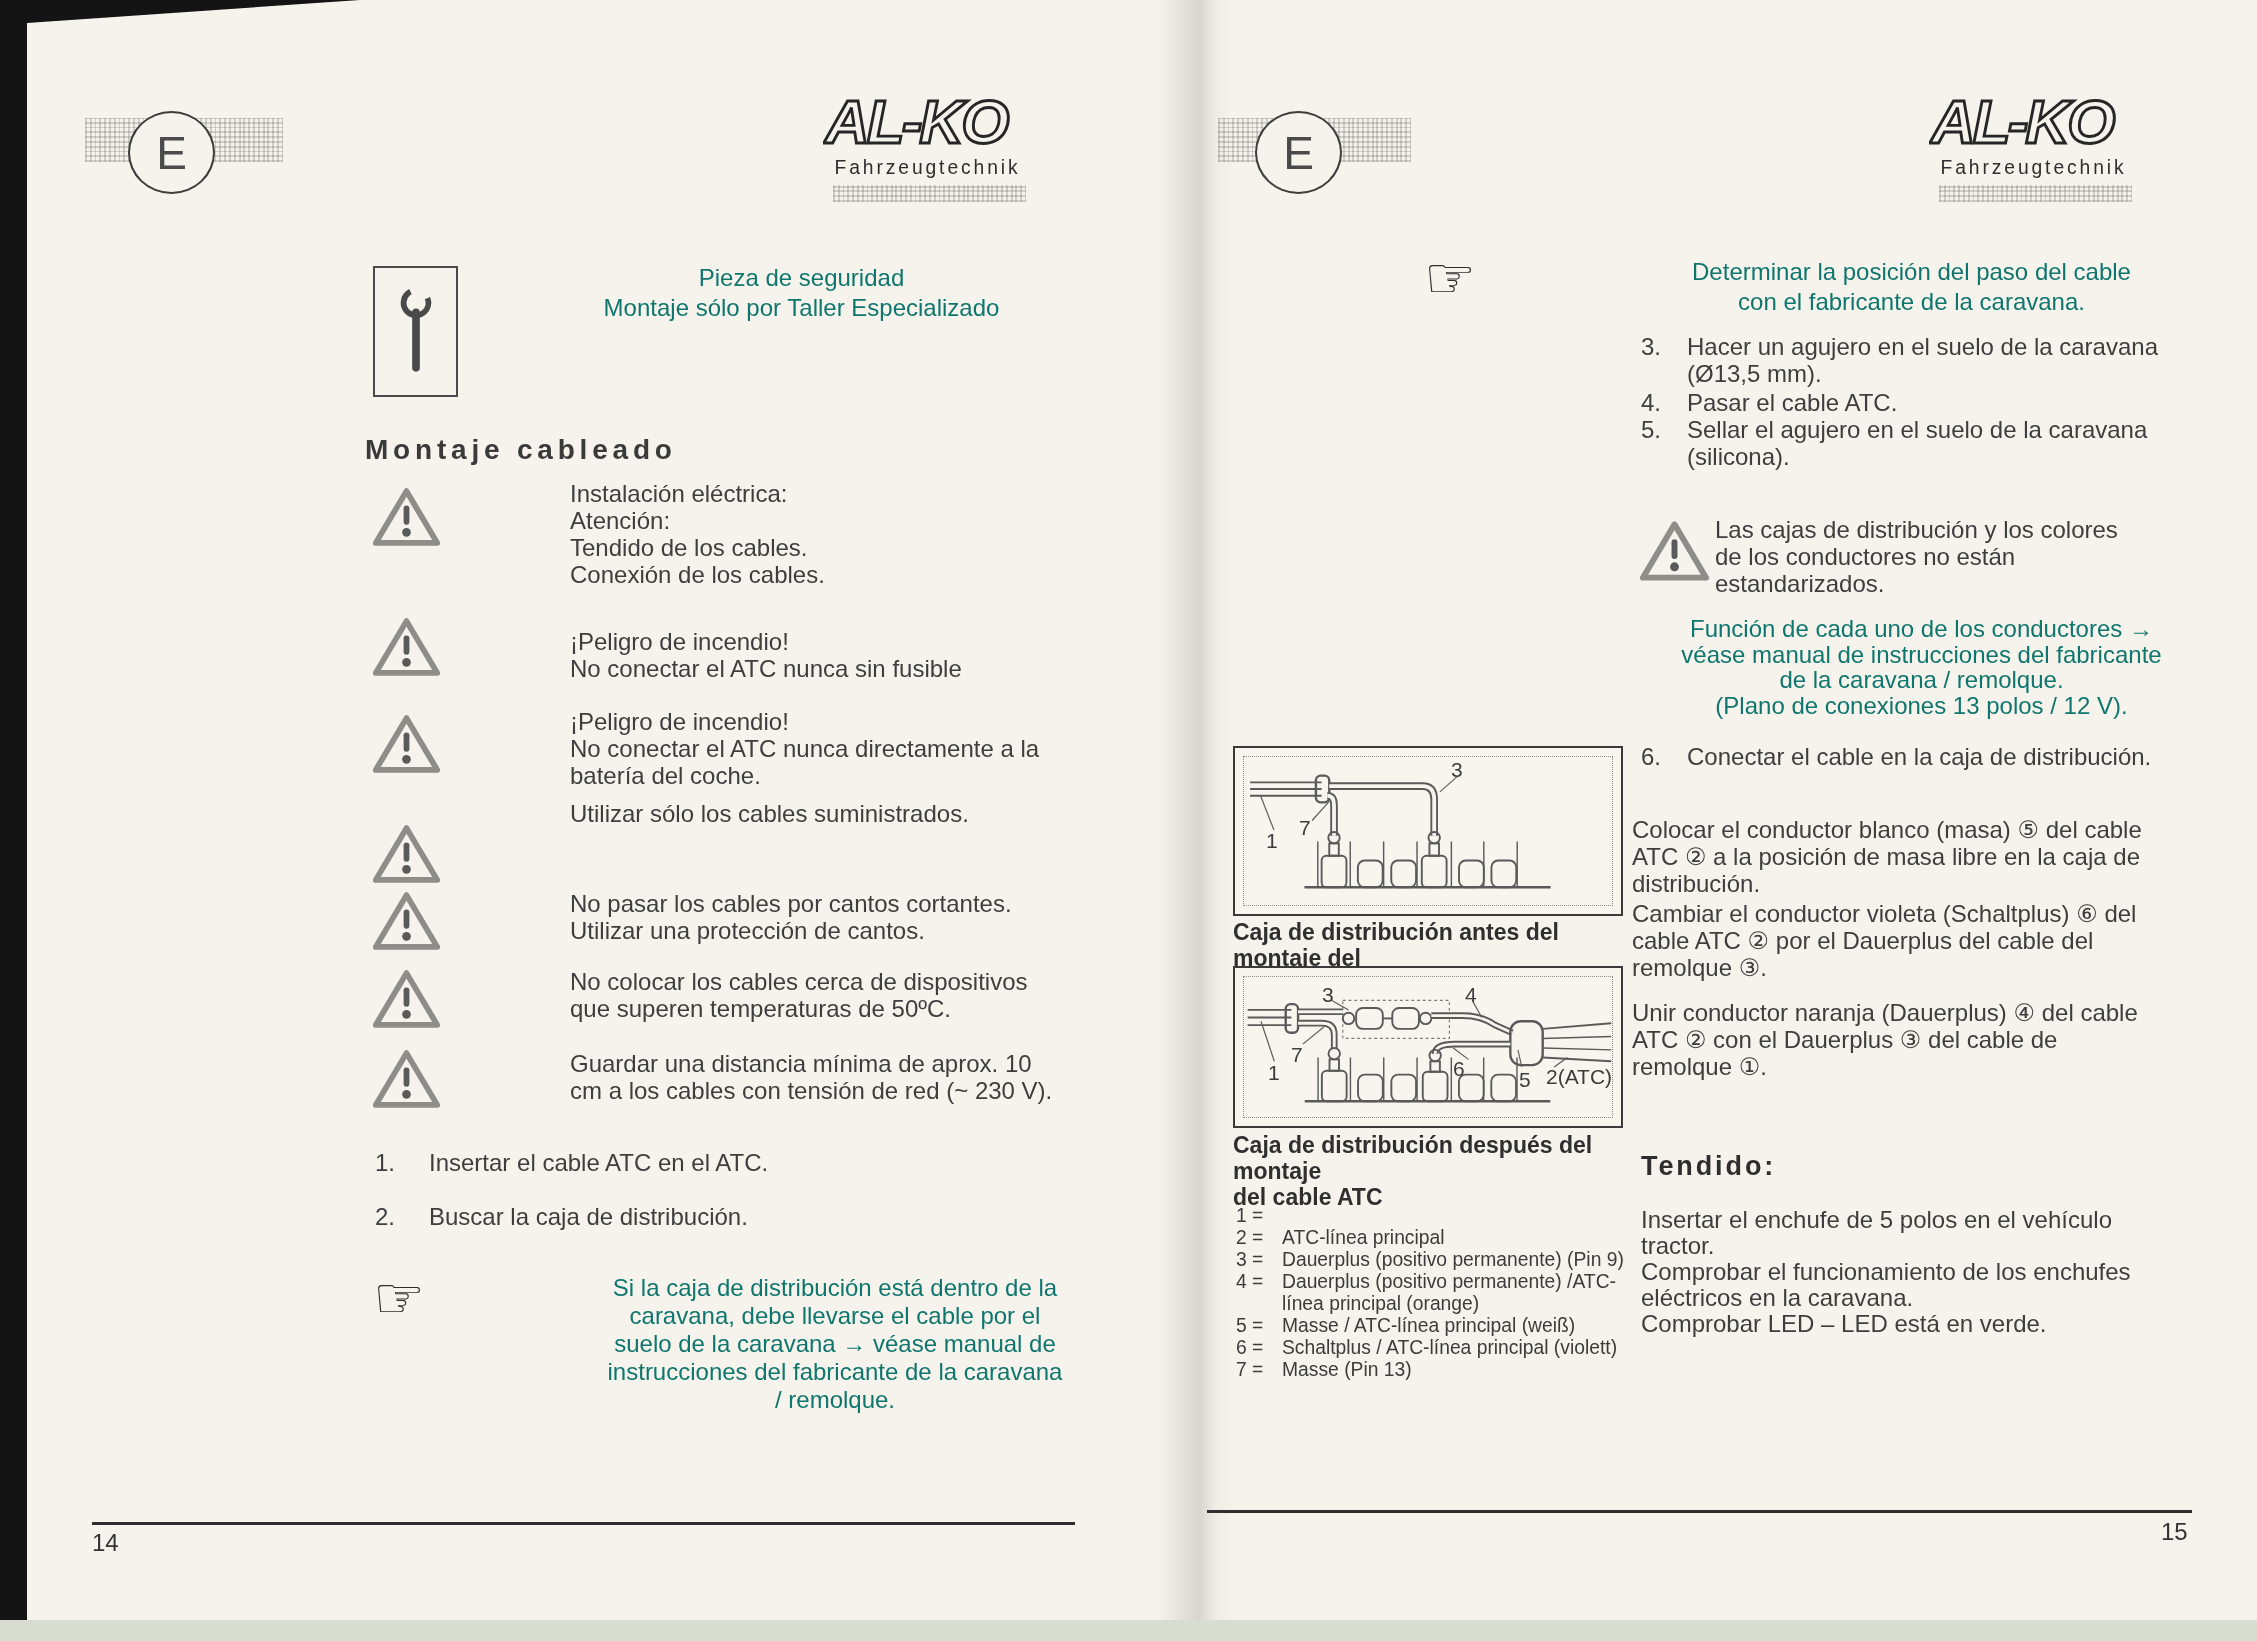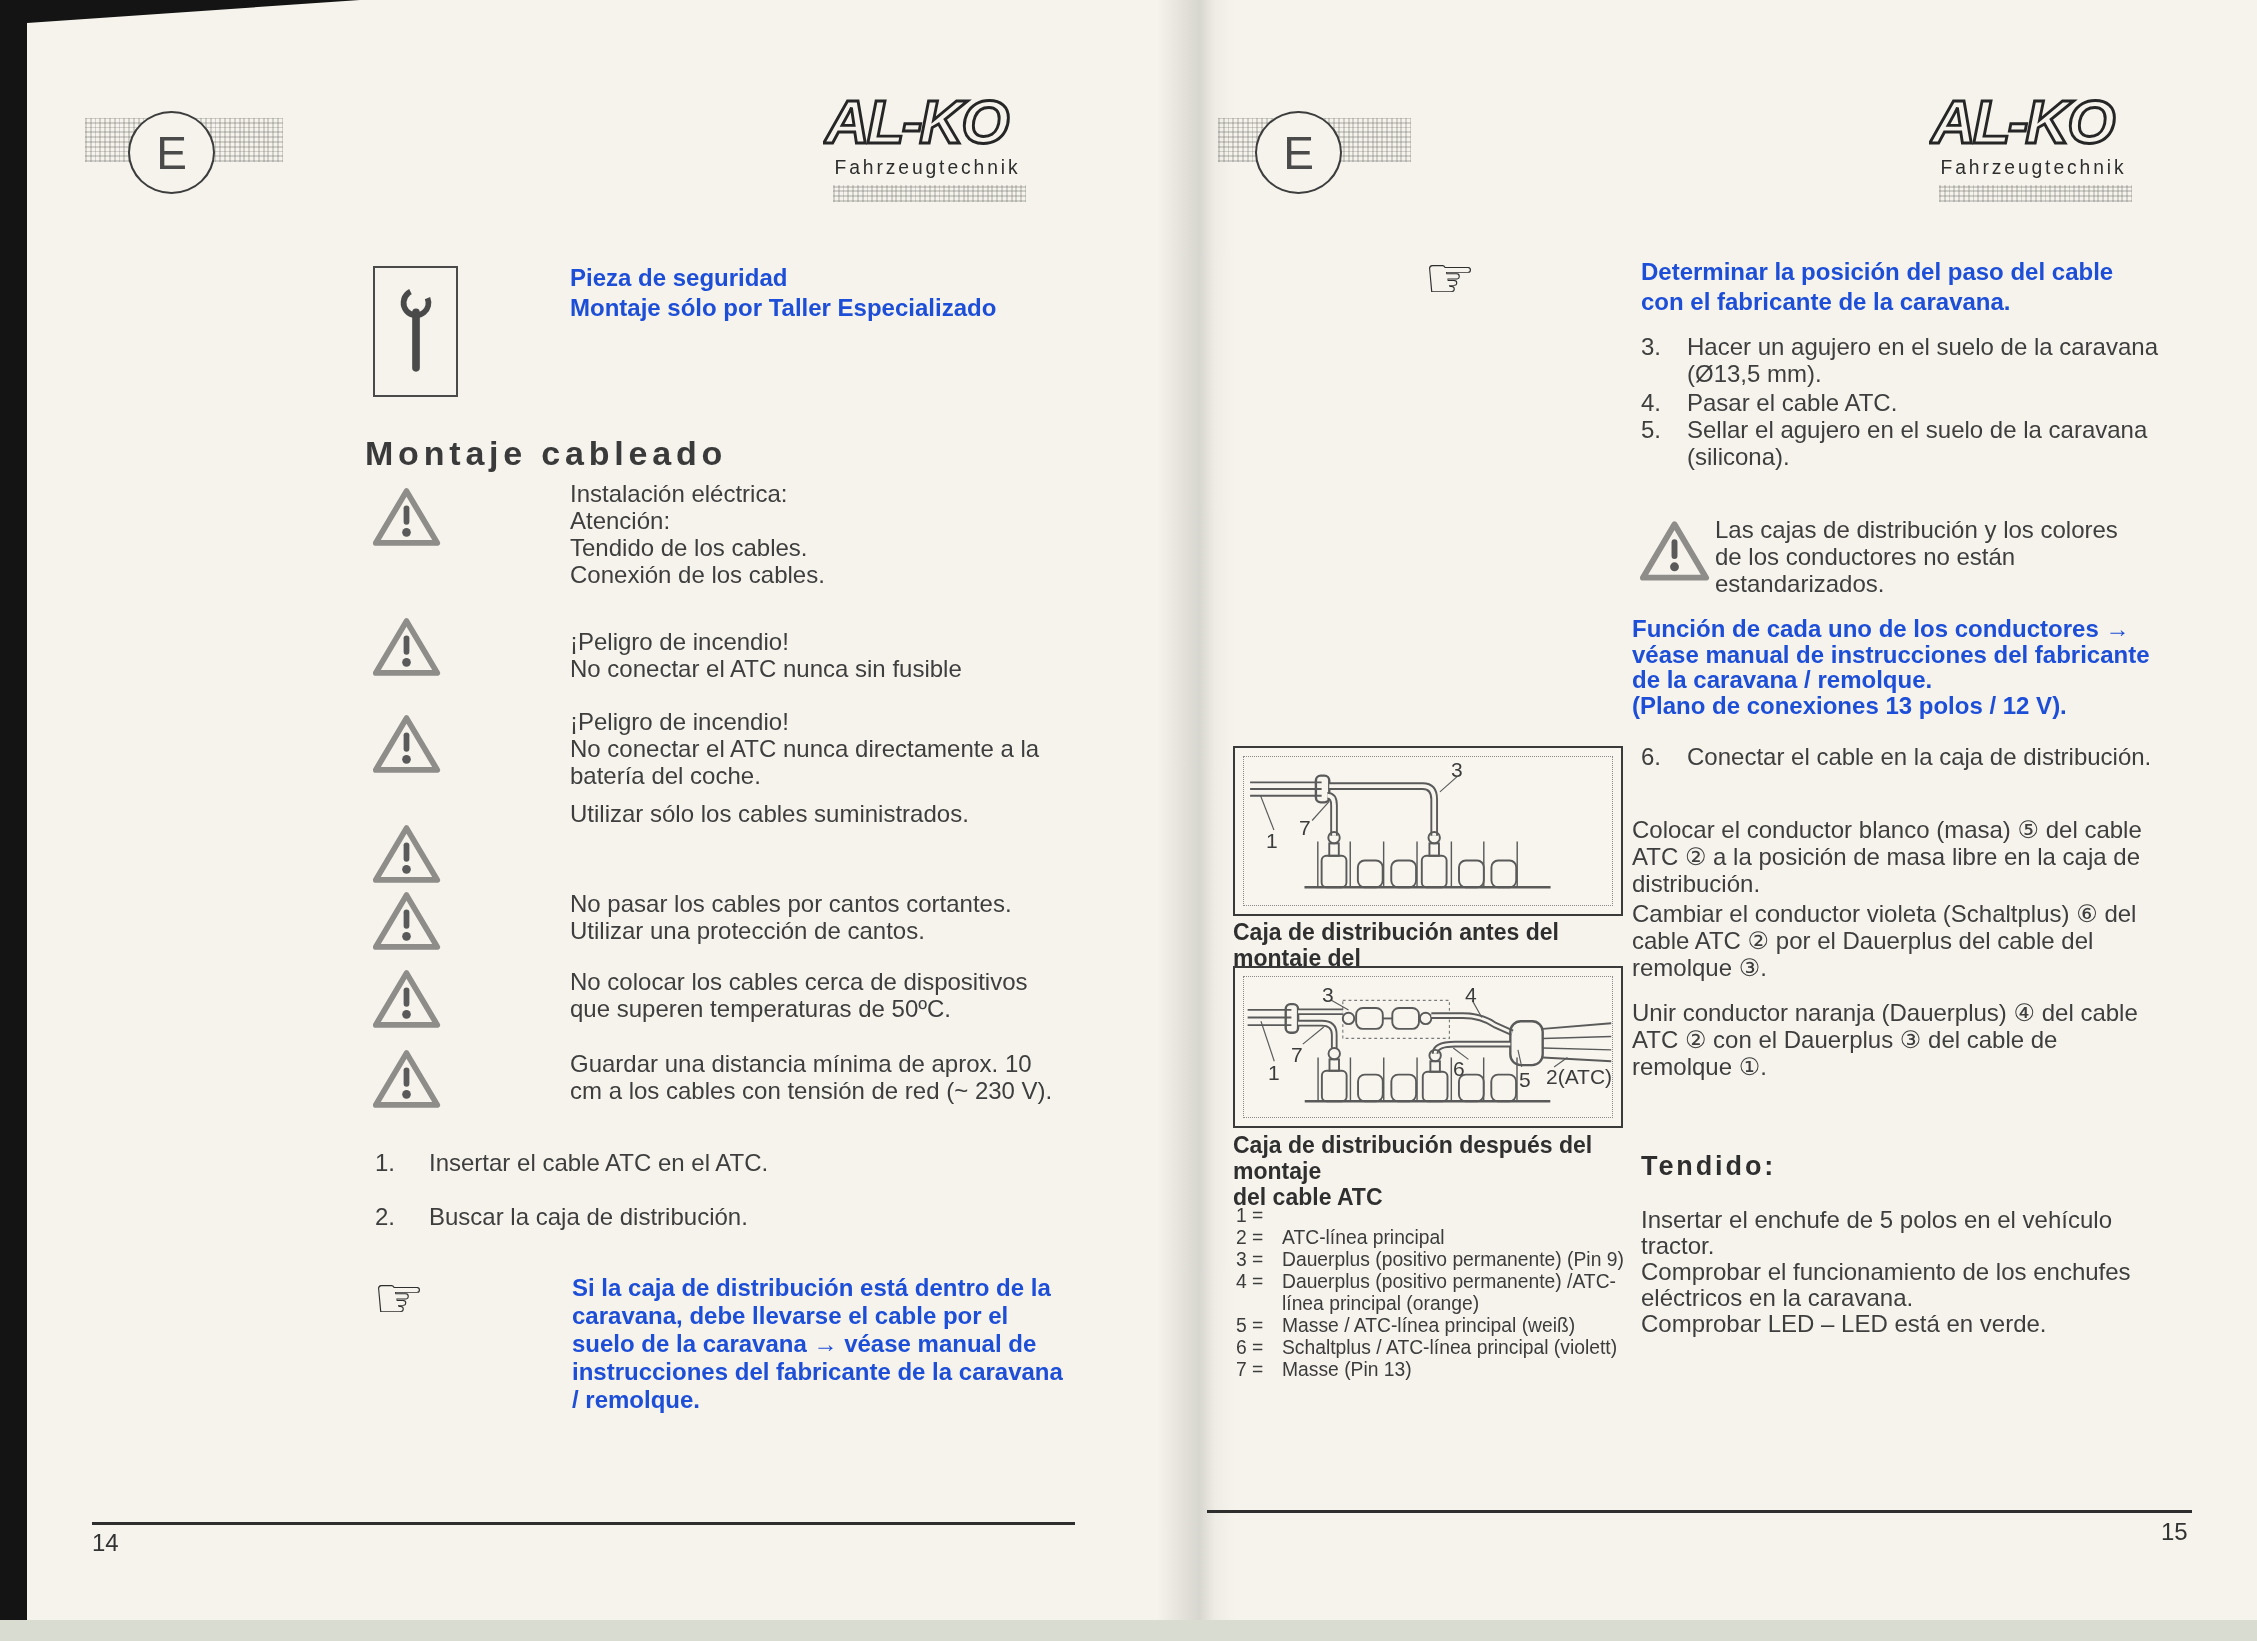--- a/index.html
+++ b/index.html
@@ -1,41 +1,41 @@
 <!DOCTYPE html>
 <html><head>
 <meta charset="utf-8">
 <style>
   html,body{margin:0;padding:0;background:#9a9a96;}
   #page{position:relative;width:2257px;height:1641px;background:#f5f3ec;overflow:hidden;
         font-family:"Liberation Sans","DejaVu Sans",sans-serif;color:#3e3e3e;}
   .abs{position:absolute;}
   .pre{white-space:pre-line;}
   .txt{font-size:24px;line-height:27px;color:#3e3e3e;}
-  .bold{font-weight:bold;color:#1d4ed8;}
+  .bold{font-weight:normal;color:#0f766e;text-align:center;}
   
   .edge-left{left:0;top:0;width:27px;height:1641px;background:#141414;}
   .corner-wedge{left:27px;top:0;width:333px;height:23px;background:#141414;
                 clip-path:polygon(0 0,100% 0,0 100%);}
   .edge-bottom{left:0;top:1620px;width:2257px;height:21px;background:#d9dcd0;}
   .spine{left:1157px;top:0;width:77px;height:1620px;
          background:linear-gradient(to right,rgba(60,60,55,0) 0%,rgba(60,60,55,.16) 55%,rgba(60,60,55,.04) 75%,rgba(60,60,55,0) 100%);}
   
   .checker{background-image:
       repeating-linear-gradient(0deg,rgba(110,110,105,.28) 0 1.9px,transparent 1.9px 4.8px),
       repeating-linear-gradient(90deg,rgba(110,110,105,.28) 0 1.9px,transparent 1.9px 4.8px);}
   .badge-strip{height:44px;}
   .badge-circle{width:83px;height:79px;border:2.9px solid #3d3d3d;border-radius:50%;
       background:#f5f3ec;display:flex;align-items:center;justify-content:center;
       font-size:46px;color:#4a4a4a;font-family:"Liberation Sans",sans-serif;}
   .brand-sub{width:209px;text-align:center;font-size:19.3px;letter-spacing:2.9px;color:#2e2e2e;}
   .logo-strip{width:193px;height:17.4px;}
   
   .safety-box{width:81px;height:127px;border:2.9px solid #4a4a4a;display:flex;align-items:center;justify-content:center;}
-  .section-title{font-size:34px;font-weight:bold;letter-spacing:4.8px;color:#3a3a3a;}
+  .section-title{font-size:28px;font-weight:bold;letter-spacing:4.8px;color:#3a3a3a;}
   .hand{font-family:"DejaVu Sans",sans-serif;font-size:58px;color:#2f2f2f;line-height:58px;}
   .stepnum{flex:none;width:54px;}
   .steprow{display:flex;}
   .rule{height:2.9px;background:#2e2e2e;}
   .pageno{font-size:24px;color:#333;}
   
   .figbox{border:2.9px solid #3a3a3a;background:#f7f5ee;}
   .figinner{position:absolute;left:7.7px;top:7.7px;right:7.7px;bottom:7.7px;border:1px dotted #8a8a8a;}
   .figlabel{position:absolute;font-size:21px;color:#3c3c3c;}
   .caption{font-size:23px;line-height:26px;font-weight:bold;color:#2f2f2f;}

